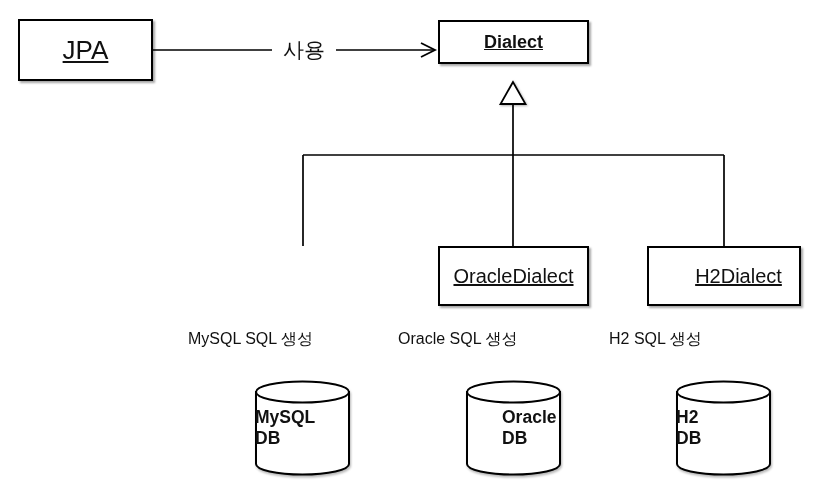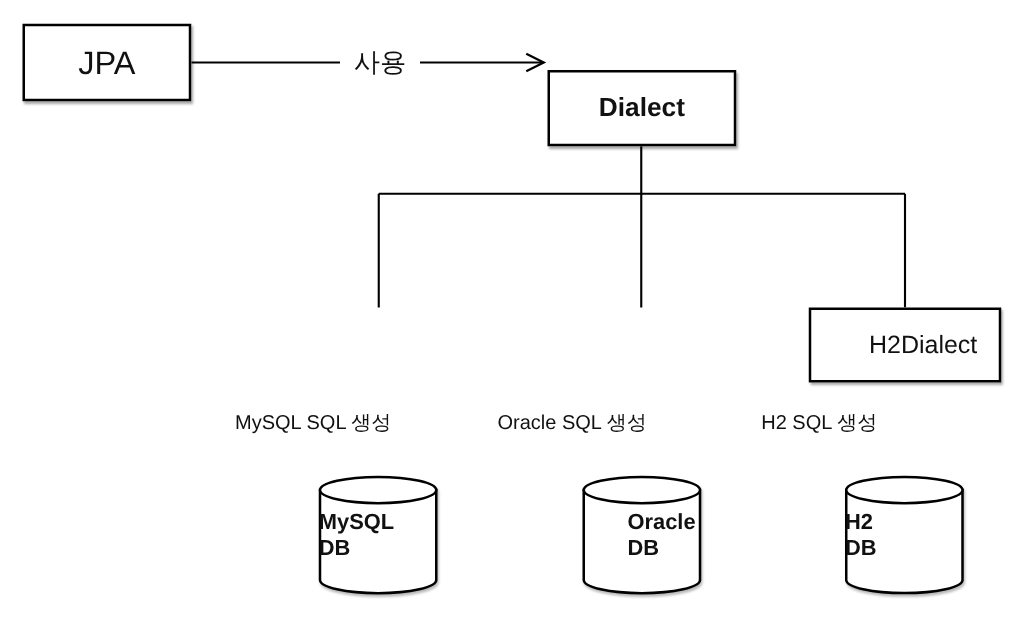--- a/index.html
+++ b/index.html
@@ -20,23 +20,24 @@
   .box {
     position: absolute;
     box-sizing: border-box;
     border: 2px solid #000000;
     background: #ffffff;
     box-shadow: 1.5px 2px 2px rgba(0,0,0,0.35);
     display: flex;
     align-items: center;
     justify-content: center;
     text-align: center;
+    text-decoration: underline;
   }
   .box-jpa     { left: 18px;  top: 19px;  width: 135px; height: 62px; font-size: 26px; }
-  .box-dialect { left: 438px; top: 20px;  width: 151px; height: 61px; font-size: 21px; font-weight: 700; margin-top: 36px; }
+  .box-dialect { left: 438px; top: 20px;  width: 151px; height: 44px; font-size: 18px; font-weight: 700; }
   .box-sub     { top: 246px; height: 60px; font-size: 20px; }
   .box-mysql   { left: 228px; width: 151px; }
   .box-oracle  { left: 438px; width: 151px; }
   .box-h2      { left: 647px; width: 154px; padding-left: 29px; }
   .usage-label {
     position: absolute;
     left: 272px; top: 36px;
     width: 64px; height: 27px;
     background: #ffffff;
     display: flex; align-items: center; justify-content: center;
@@ -104,20 +105,21 @@
     </g>
   </svg>
 
   <div class="box box-jpa">JPA</div>
 
   <div class="box box-dialect">Dialect</div>
 
   <div class="usage-label">사용</div>
 
 
+  <div class="box box-sub box-oracle">OracleDialect</div>
 
   <div class="box box-sub box-h2">H2Dialect</div>
 
   <div class="caption caption-mysql">MySQL SQL 생성</div>
 
   <div class="caption caption-oracle">Oracle SQL 생성</div>
 
   <div class="caption caption-h2">H2 SQL 생성</div>
 
   <div class="db-label db-mysql">

